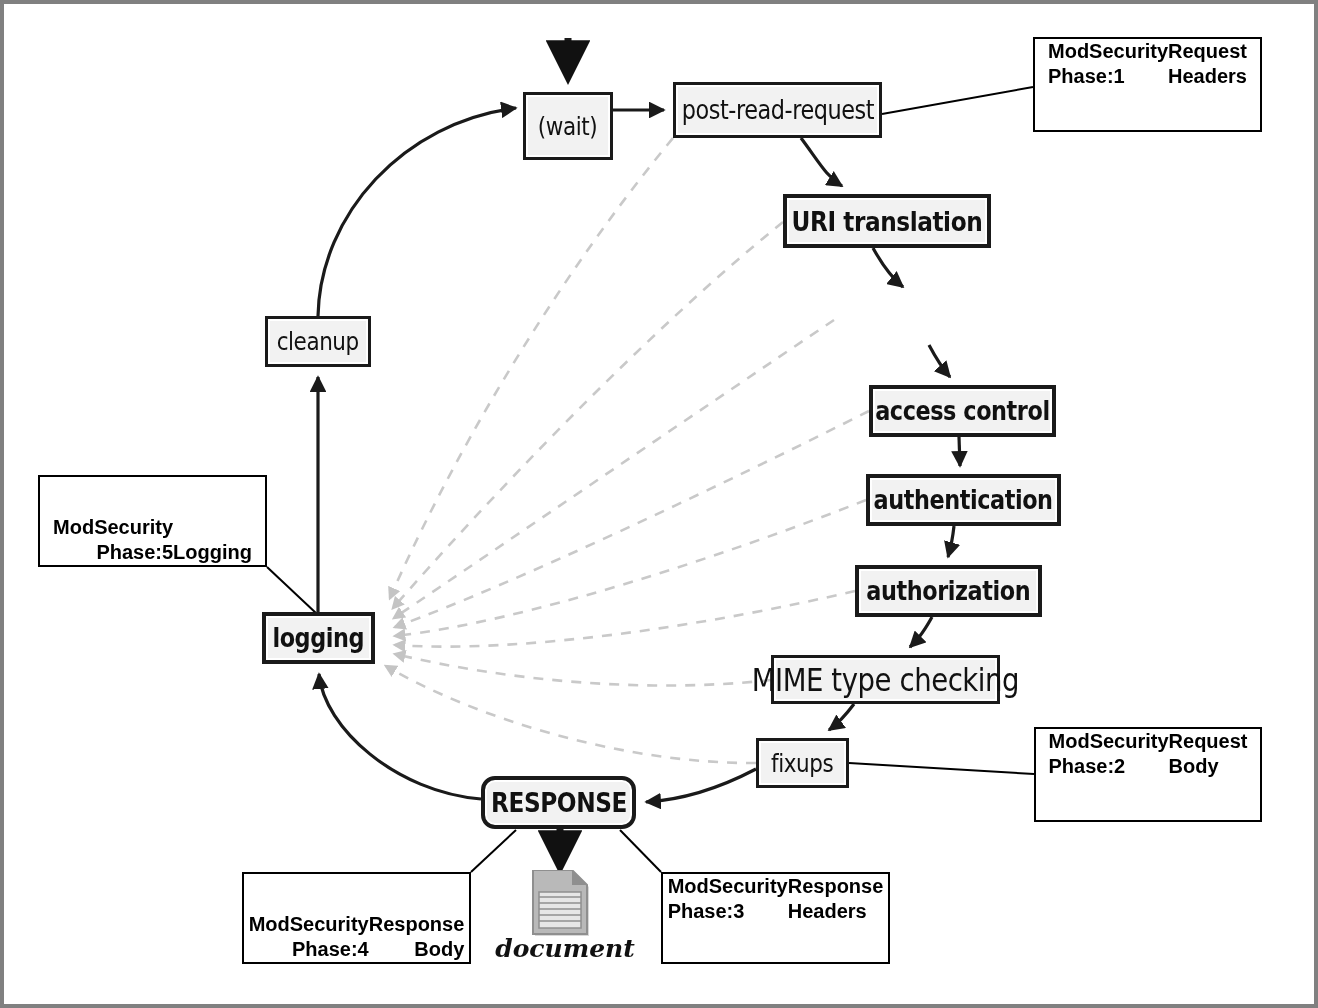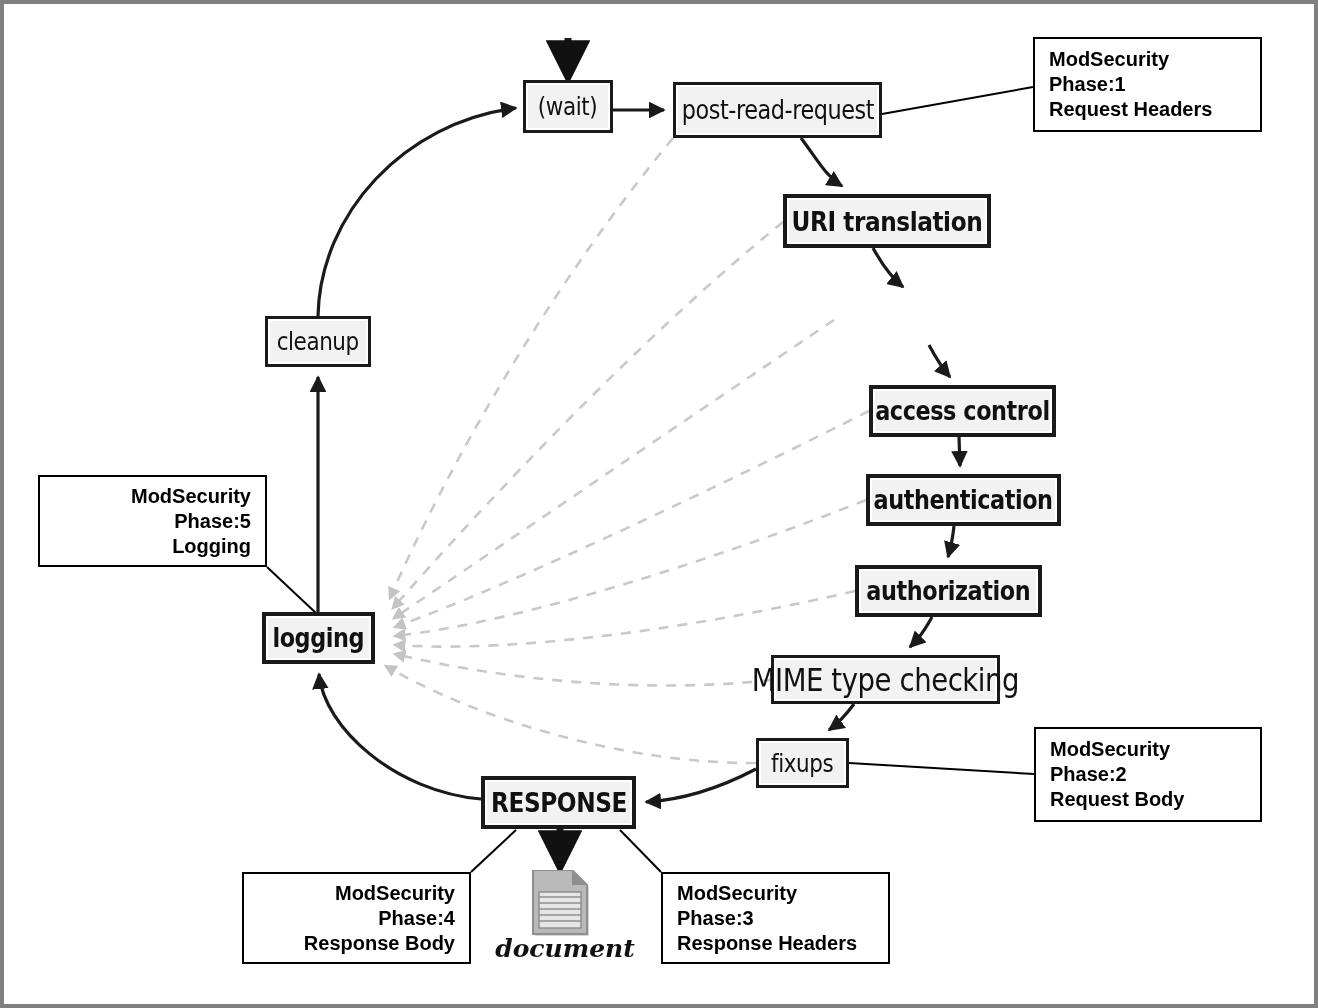--- a/index.html
+++ b/index.html
@@ -55,21 +55,21 @@
     position: absolute;
     box-sizing: border-box;
     background: #ffffff;
     border: 2px solid #000000;
     color: #000000;
     font-family: "Liberation Sans", sans-serif;
     font-weight: bold;
     font-size: 20px;
     line-height: 1.25;
     display: flex;
-    flex-direction: column;
+    flex-direction: row;
     justify-content: center;
     padding: 0 14px;
   }
   .note.align-right { text-align: right; align-items: flex-end; }
   .note.align-left  { text-align: left;  align-items: flex-start; }
 
   
   #doc-icon {
     position: absolute;
     left: 528px;
@@ -152,21 +152,21 @@
 
     <g fill="none" stroke="#000000" stroke-width="2">
       <path d="M 878 110 L 1029 83"></path>
       <path d="M 263 563 L 313 610"></path>
       <path d="M 845 759 L 1030 770"></path>
       <path d="M 467 868 L 512 826"></path>
       <path d="M 657 868 L 616 826"></path>
     </g>
   </svg>
 
-  <div class="node thin" style="left: 519px; top: 76px; width: 90px; height: 53px; font-size: 25px; background: rgb(242, 242, 242); border-color: rgb(26, 26, 26);">
+  <div class="node thin" style="left: 519px; top: 88px; width: 90px; height: 68px; font-size: 25px; background: rgb(242, 242, 242); border-color: rgb(26, 26, 26);">
       <span>(wait)</span>
     </div>
   <div class="node thin" style="left: 669px; top: 78px; width: 209px; height: 56px; font-size: 26px; background: rgb(242, 242, 242); border-color: rgb(26, 26, 26);">
       <span>post-read-request</span>
     </div>
   <div class="node" style="left: 779px; top: 190px; width: 208px; height: 54px; font-size: 27px; background: rgb(242, 242, 242); border-color: rgb(26, 26, 26);">
       <span>URI translation</span>
     </div>
   <div class="node" style="left: 865px; top: 381px; width: 187px; height: 52px; font-size: 26px; background: rgb(242, 242, 242); border-color: rgb(26, 26, 26);">
       <span>access control</span>
@@ -176,21 +176,21 @@
     </div>
   <div class="node" style="left: 851px; top: 561px; width: 187px; height: 52px; font-size: 26px; background: rgb(242, 242, 242); border-color: rgb(26, 26, 26);">
       <span>authorization</span>
     </div>
   <div class="node thin" style="left: 767px; top: 651px; width: 229px; height: 49px; font-size: 32px; background: rgb(242, 242, 242); border-color: rgb(26, 26, 26);">
       <span>MIME type checking</span>
     </div>
   <div class="node thin" style="left: 752px; top: 734px; width: 93px; height: 50px; font-size: 25px; background: rgb(242, 242, 242); border-color: rgb(26, 26, 26);">
       <span>fixups</span>
     </div>
-  <div class="node" style="left: 477px; top: 772px; width: 155px; height: 53px; font-size: 27px; background: rgb(242, 242, 242); border-color: rgb(26, 26, 26);">
+  <div class="node" style="left: 477px; top: 772px; width: 155px; height: 53px; font-size: 27px; background: rgb(242, 242, 242); border-color: rgb(26, 26, 26); border-radius: 14px;">
       <span>RESPONSE</span>
     </div>
   <div class="node" style="left: 258px; top: 608px; width: 113px; height: 52px; font-size: 26px; background: rgb(242, 242, 242); border-color: rgb(26, 26, 26);">
       <span>logging</span>
     </div>
   <div class="node thin" style="left: 261px; top: 312px; width: 106px; height: 51px; font-size: 25px; background: rgb(242, 242, 242); border-color: rgb(26, 26, 26);">
       <span>cleanup</span>
     </div>
 
   <div class="note align-left" style="left: 1029px; top: 33px; width: 229px; height: 95px; border-color: rgb(0, 0, 0);">

